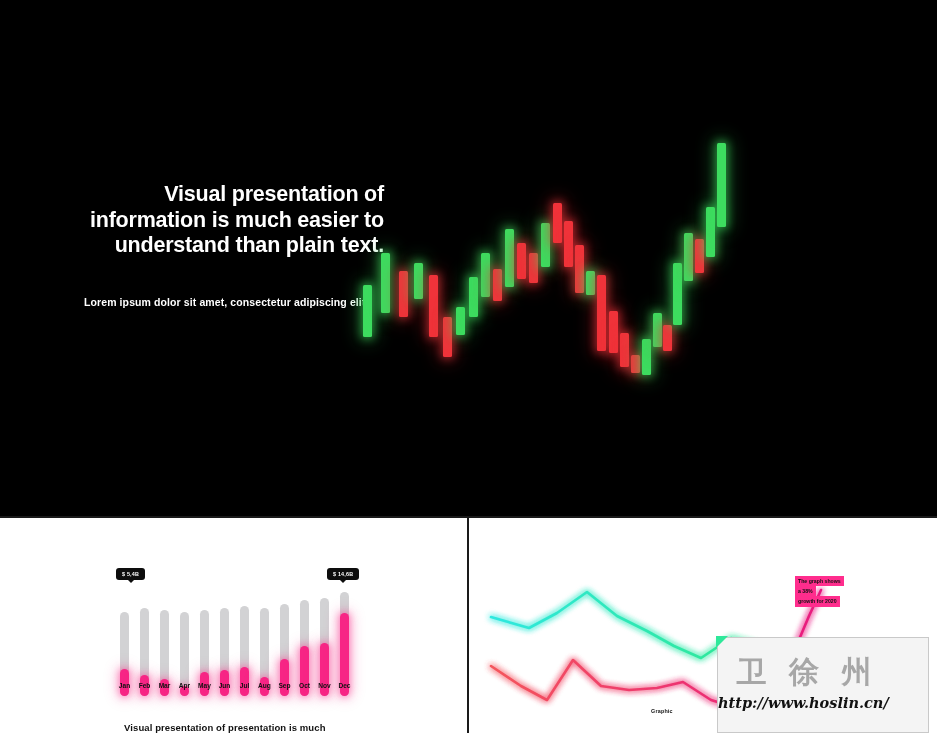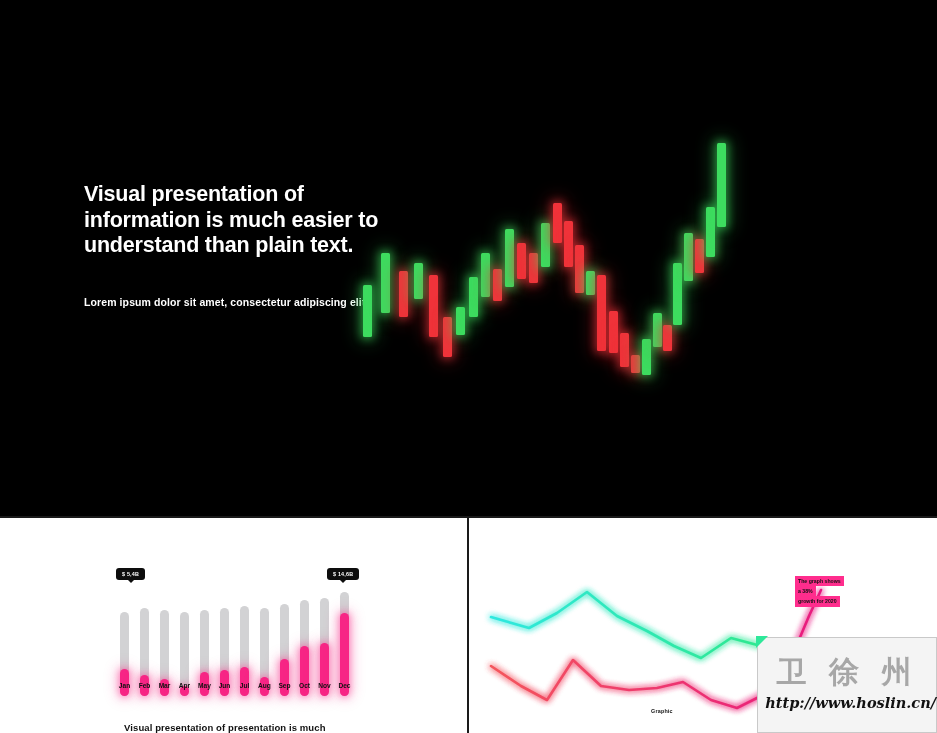--- a/index.html
+++ b/index.html
@@ -2,21 +2,21 @@
 <html><head>
 <meta charset="utf-8">
 <style>
   html,body{margin:0;padding:0;background:#ffffff;}
   body{width:937px;height:733px;overflow:hidden;font-family:"Liberation Sans",sans-serif;}
   .page{position:relative;width:937px;height:733px;background:#fff;}
 
   
   .hero{position:absolute;left:0;top:0;width:937px;height:518px;background:#000;overflow:hidden;}
   .hero-copy{position:absolute;left:84px;top:182px;width:300px;}
-  .hero-title{color:#fff;font-size:21.5px;line-height:25.5px;font-weight:800;letter-spacing:-0.2px;margin:0;}
+  .hero-title{color:#fff;font-size:21.5px;line-height:25.5px;font-weight:800;letter-spacing:-0.2px;margin:0;text-align:right;}
   .hero-sub{color:#fff;font-size:10.5px;line-height:14px;font-weight:700;margin:0;padding-top:36px;letter-spacing:0.1px;}
 
   
   .candles{position:absolute;left:355px;top:135px;width:400px;height:245px;}
   .candle{position:absolute;border-radius:1.5px;}
   .candle.up{background:#3ddc5f;box-shadow:0 0 9px 2px rgba(61,220,95,.55),0 0 18px 5px rgba(61,220,95,.28);}
   .candle.down{background:#f0333a;box-shadow:0 0 9px 2px rgba(240,51,58,.55),0 0 18px 5px rgba(240,51,58,.28);}
   .vdiv{position:absolute;left:467px;top:518px;width:2px;height:215px;background:#1a1a1a;}
   .hdiv{position:absolute;left:0;top:516px;width:937px;height:2px;background:#1a1a1a;}
 
@@ -38,24 +38,24 @@
   
   .linepanel{position:absolute;left:469px;top:518px;width:468px;height:215px;overflow:hidden;}
   .linesvg{position:absolute;left:0;top:0;}
   .note{position:absolute;font-size:5.2px;font-weight:800;line-height:8.2px;white-space:nowrap;}
   .note span{display:block;padding:1px 3px;width:max-content;}
   .note-a span{background:#ff2d8d;color:#111;}
   .note-b span{background:#2ee89a;color:#111;}
   .graphic-label{position:absolute;left:651px;top:708px;font-size:5.4px;font-weight:800;color:#111;letter-spacing:.2px;}
 
   
-  .wm{position:absolute;left:757px;top:637px;width:178px;height:94px;background:#f4f4f4;border:1px solid #c9c9c9;}
+  .wm{position:absolute;left:717px;top:637px;width:178px;height:94px;background:#f4f4f4;border:1px solid #c9c9c9;padding-left:32px;}
   .wm-cjk{position:absolute;left:0;top:14px;width:178px;text-align:center;font-size:30px;font-weight:700;
           color:#8e8e8e;opacity:.75;letter-spacing:6px;font-family:"DejaVu Sans",sans-serif;}
-  .wm-url{position:absolute;left:0;top:56px;width:178px;text-align:right;font-size:14.5px;color:#111;
+  .wm-url{position:absolute;left:0;top:56px;width:178px;text-align:left;font-size:14.5px;color:#111;
           font-family:"DejaVu Serif",serif;font-style:italic;font-weight:700;}
   .wm-corner{position:absolute;left:-2px;top:-2px;width:12px;height:12px;background:#2ee89a;
              clip-path:polygon(0 0,100% 0,0 100%);}
 </style>
 </head>
 <body>
 
 <div class="page">
 
   <div class="hero">

